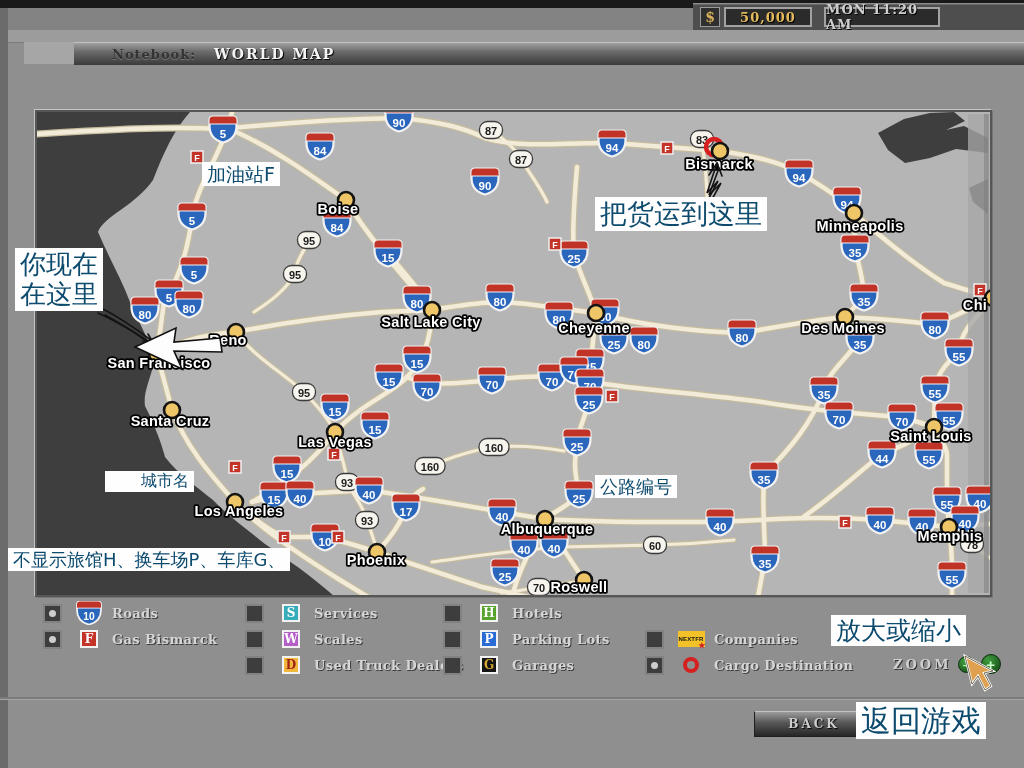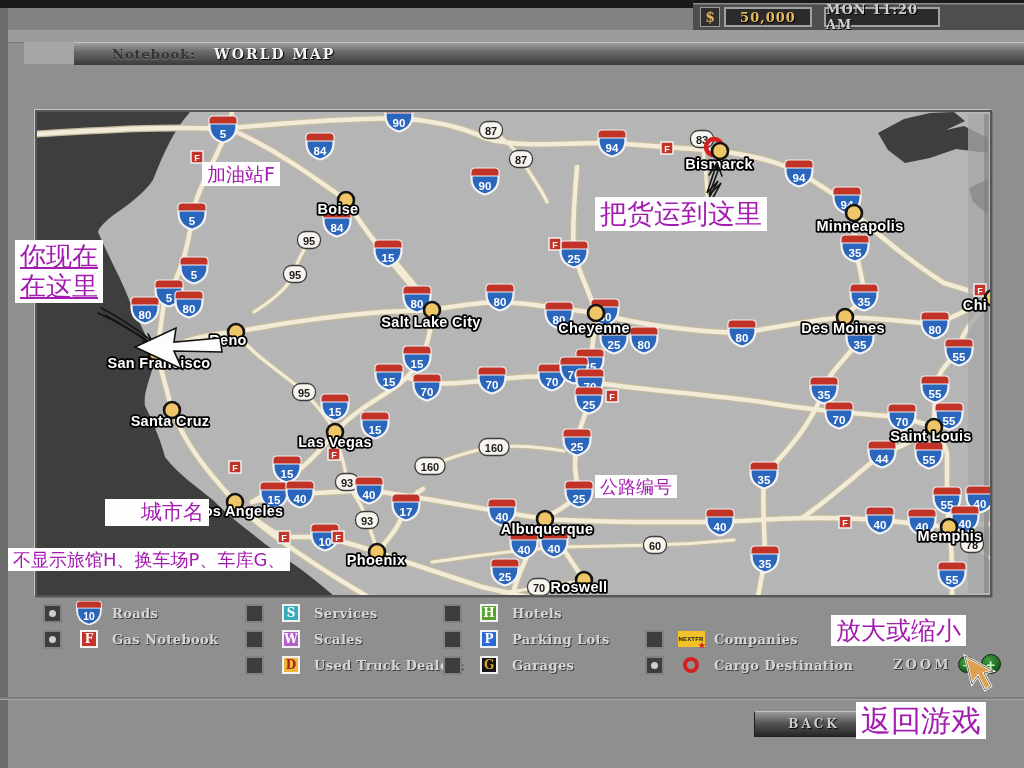--- a/index.html
+++ b/index.html
@@ -20,21 +20,21 @@
   .time{width:112px;margin-left:12px;}
   .notebook-tab{position:absolute;left:24px;top:42px;width:50px;height:22px;background:#a6a6a6;}
   .notebook-bar{position:absolute;left:74px;top:42px;width:950px;height:22px;
       background:linear-gradient(#a0a0a0,#6a6a6a 40%,#3a3a3a);border-top:1px solid #c2c2c2;
       display:flex;align-items:center;font-family:"DejaVu Serif",serif;font-weight:bold;z-index:3;}
   .nb-label{margin-left:38px;color:#333;font-size:13px;letter-spacing:1px;text-shadow:0 1px 0 rgba(255,255,255,.22);}
   .nb-title{margin-left:18px;color:#f4f4f4;font-size:14px;letter-spacing:2px;text-shadow:1px 1px 1px #000;}
   .map-panel{position:absolute;left:35px;top:110px;width:953px;height:483px;background:#b5b5b5;
       border:2px solid #565656;box-shadow:-1px -1px 0 #c4c4c4,1px 1px 0 #777;z-index:1;}
   .map-panel svg{position:absolute;left:0;top:0;width:100%;height:100%;}
-  .note{position:absolute;background:#fefefe;color:#a21caf;padding:1px 5px;line-height:1.17;
+  .note{position:absolute;background:#fefefe;color:#0c4a6e;padding:1px 5px;line-height:1.17;
       font-family:"DejaVu Sans",sans-serif;white-space:nowrap;z-index:6;}
   .legend-col{position:absolute;top:600px;display:flex;flex-direction:column;z-index:4;}
   .legend-row{display:flex;align-items:center;height:26px;}
   .cb{width:15px;height:15px;background:#3d3d3d;border:2px solid #828282;display:flex;align-items:center;justify-content:center;cursor:pointer;}
   .cb .dot{width:7px;height:7px;border-radius:50%;background:#cdcdcd;display:none;}
   .cb.checked .dot{display:block;}
   .icon-slot{width:30px;display:flex;justify-content:center;margin-left:12px;}
   .letter-icon{width:14px;height:14px;border:2px solid #f2f2f2;font:bold 12px "DejaVu Serif",serif;
       display:flex;align-items:center;justify-content:center;line-height:1;}
   .city-icon{width:15px;height:15px;border-radius:50%;background:#eec567;border:1px solid #e6e6e6;}
@@ -691,21 +691,21 @@
           </span>
           <span class="legend-label">Roads</span>
         </div>
         <div class="legend-row">
           <div class="cb checked">
             <div class="dot"></div>
           </div>
           <span class="icon-slot">
             <span class="letter-icon" style="background: rgb(196, 51, 39); color: rgb(255, 255, 255);">F</span>
           </span>
-          <span class="legend-label">Gas Notebook</span>
+          <span class="legend-label">Gas Bismarck</span>
         </div>
       </div>
       <div class="legend-col" style="left: 245px;">
         <div class="legend-row">
           <div class="cb"></div>
           <span class="icon-slot">
             <span class="letter-icon" style="background: rgb(53, 172, 186); color: rgb(255, 255, 255);">S</span>
           </span>
           <span class="legend-label">Services</span>
         </div>
@@ -776,28 +776,28 @@
   <div class="groove"></div>
   <div class="back-button">BACK</div>
 
   <svg id="cursor" viewBox="0 0 50 52">
     <polygon points="12,6 19,34 25,26 32,40 38,36 31,23 40,21" fill="#dfa050" stroke="#fff" stroke-width="2.4"></polygon>
     <polygon points="12,6 19,34 25,26 32,40 38,36 31,23 40,21" fill="none" stroke="#3a2a10" stroke-width="0.7"></polygon>
   </svg>
 <div class="note" style="left: 202px; top: 162px; font-size: 19px;">
       <div>加油站F</div>
     </div>
-    <div class="note" style="left: 15px; top: 240px; font-size: 26px; text-decoration: underline;">
+    <div class="note" style="left: 15px; top: 248px; font-size: 26px;">
       <div>你现在</div>
       <div>在这里</div>
     </div>
     <div class="note" style="left: 595px; top: 197px; font-size: 27px;">
       <div>把货运到这里</div>
     </div>
-    <div class="note" style="left: 105px; top: 499px; font-size: 21px; padding-left: 36px;">
+    <div class="note" style="left: 105px; top: 471px; font-size: 16px; padding-left: 36px;">
       <div>城市名</div>
     </div>
     <div class="note" style="left: 8px; top: 548px; font-size: 18px;">
       <div>不显示旅馆H、换车场P、车库G、</div>
     </div>
     <div class="note" style="left: 595px; top: 475px; font-size: 18px;">
       <div>公路编号</div>
     </div>
     <div class="note" style="left: 831px; top: 615px; font-size: 25px;">
       <div>放大或缩小</div>

